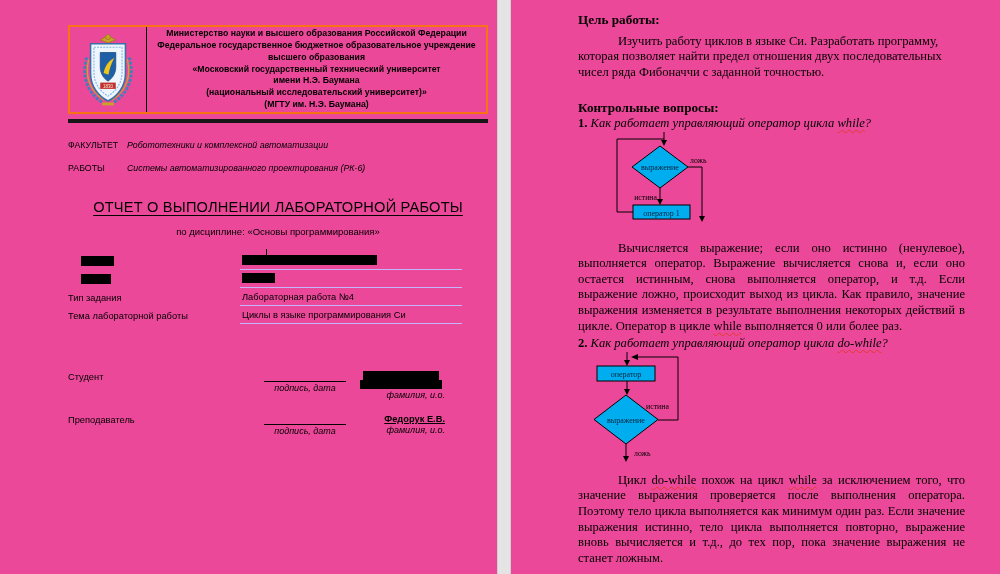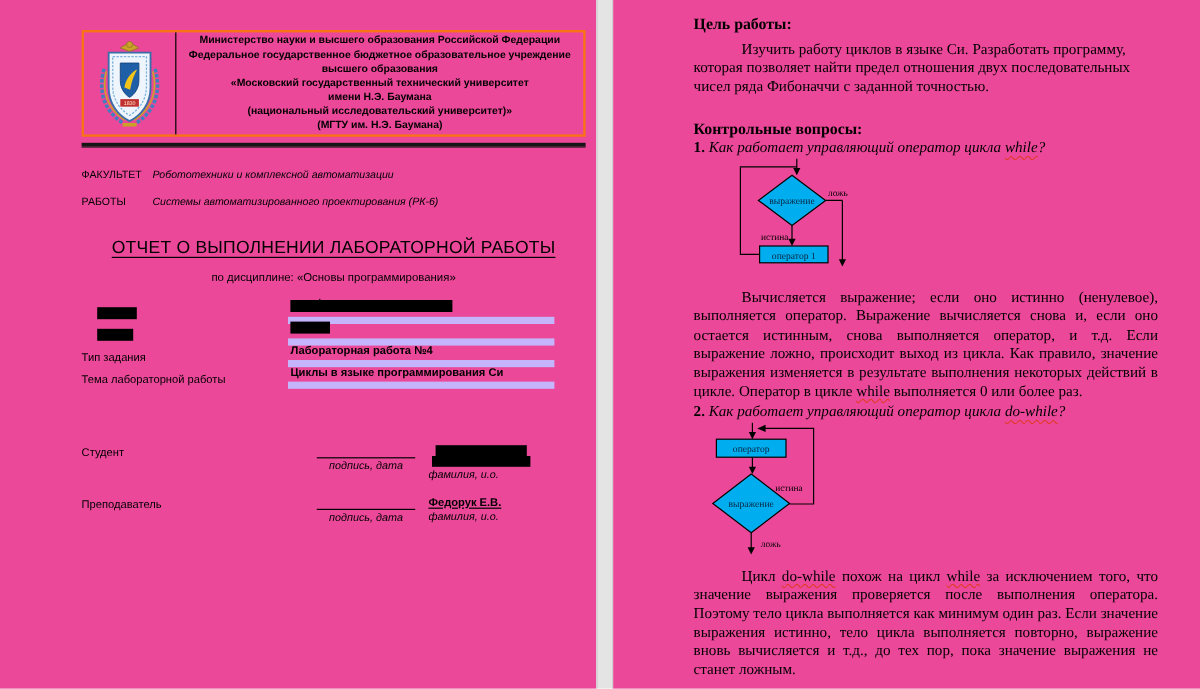--- a/index.html
+++ b/index.html
@@ -30,34 +30,34 @@
   .info-value { font-style:italic; }
 
   .report-title { margin-top:26px; text-align:center; font-size:14.6px; font-weight:normal;
                   text-decoration:underline; text-underline-offset:3px; letter-spacing:0.2px; }
   .subtitle { margin-top:11px; text-align:center; font-size:9.5px; }
   .text-cursor { position:absolute; left:266px; top:249px; width:1px; height:10px; background:#000; }
 
   .fields-table { margin-top:15px; font-size:9.3px; }
   .f-row { display:flex; height:18px; align-items:flex-end; }
   .f-label { width:172px; padding-bottom:3px; }
-  .f-value { width:222px; border-bottom:6px solid #c4b5fd; padding:0 0 3px 2px;font-weight:bold; }
+  .f-value { width:222px; border-bottom:1px solid #c4b5fd; padding:0 0 3px 2px; }
   .red-bar { background:#000; height:10px; }
   .rb-l1 { width:33px; margin-left:13px; margin-bottom:1px; }
   .rb-v1 { width:135px; margin-bottom:1px; }
   .rb-l2 { width:30px; margin-left:13px; margin-bottom:1px; }
   .rb-v2 { width:33px;  margin-bottom:1px; }
 
   .signatures { margin-top:46px; font-size:9.3px; }
   .sig-row { display:flex; margin-bottom:13px; }
   .sig-role { width:192px; padding-top:2px; }
   .sig-line-col { width:90px; text-align:center; }
   .sig-line { width:82px; height:12px; border-bottom:1px solid #000; margin:0 auto; }
   .sig-caption { font-style:italic; font-size:9px; margin-top:1px; }
-  .sig-name-col { width:88px; margin-left:7px; text-align:left; }
+  .sig-name-col { width:88px; margin-left:7px; text-align:right; }
   .name-redaction { padding-top:1px; }
   .nr1 { width:76px; height:9px; background:#000; margin:0 auto; }
   .nr2 { width:82px; height:9px; background:#000; margin:0 auto; }
   .sig-name { font-weight:bold; text-decoration:underline; padding-top:1px; }
 
   
   .rp-content { padding:12px 35px 0 67px; font-family:"Liberation Serif", serif;
                 font-size:12.6px; line-height:15.6px; }
   .rp-head { font-weight:bold; font-size:13.2px; margin:0; }
   .rp-head.second { margin-top:20px; }

